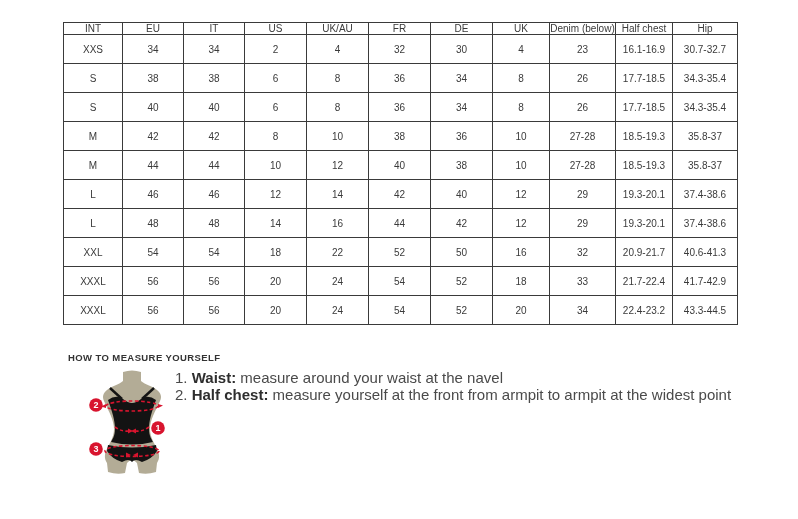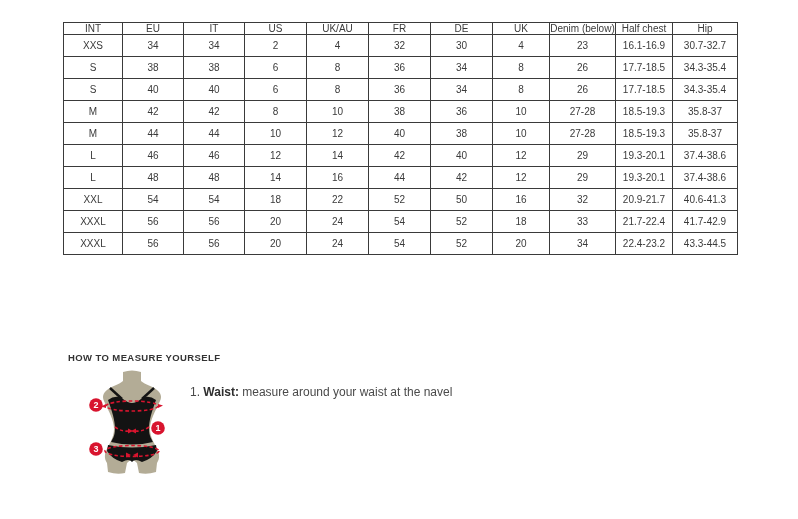--- a/index.html
+++ b/index.html
@@ -6,21 +6,21 @@
   body {
     width: 798px; height: 519px;
     background: #ffffff;
     font-family: "Liberation Sans", sans-serif;
     position: relative;
     overflow: hidden;
   }
   .size-table {
     position: absolute;
     left: 63px; top: 22px;
-    width: 674px; height: 233px;
+    width: 674px; height: 303px;
     border-collapse: collapse;
     table-layout: fixed;
     font-size: 10px;
     color: #3a3a3a;
     border: 1.5px solid #2b2b2b;
   }
   .size-table th, .size-table td {
     border: 1px solid #3a3a3a;
     text-align: center;
     vertical-align: middle;
@@ -39,23 +39,23 @@
     color: #333333;
   }
   .figure-wrap {
     position: absolute;
     left: 82px; top: 366px;
     width: 100px; height: 112px;
   }
   .steps {
     position: absolute;
     left: 175px; top: 372px;
-    margin: 15px; padding: 0;
+    margin: 0; padding: 0;
     list-style: none;
-    font-size: 12px;
+    font-size: 15px;
     color: #4a4a4a;
   }
   .steps li {
     line-height: 11px;
     margin: 0 0 5.5px 0;
     white-space: nowrap;
   }
   .steps b { color: #2e2e2e; }
 </style>
 </head>
@@ -277,13 +277,18 @@
     </g>
   </svg>
 </div>
 
 <ol class="steps">
   <li>
     <span>1.</span>
     <b>Waist:</b>
     <span>measure around your waist at the navel</span>
   </li>
+  <li>
+    <span>2.</span>
+    <b>Half chest:</b>
+    <span>measure yourself at the front from armpit to armpit at the widest point</span>
+  </li>
 </ol>
 
 </body></html>

